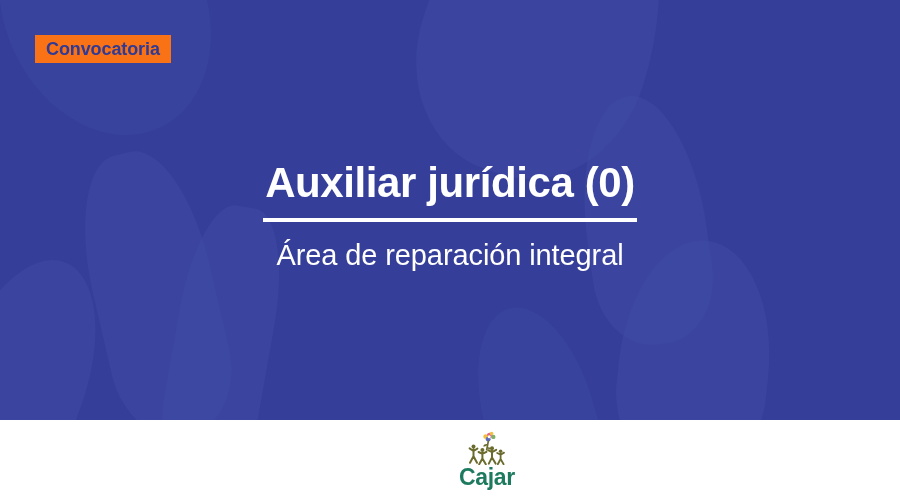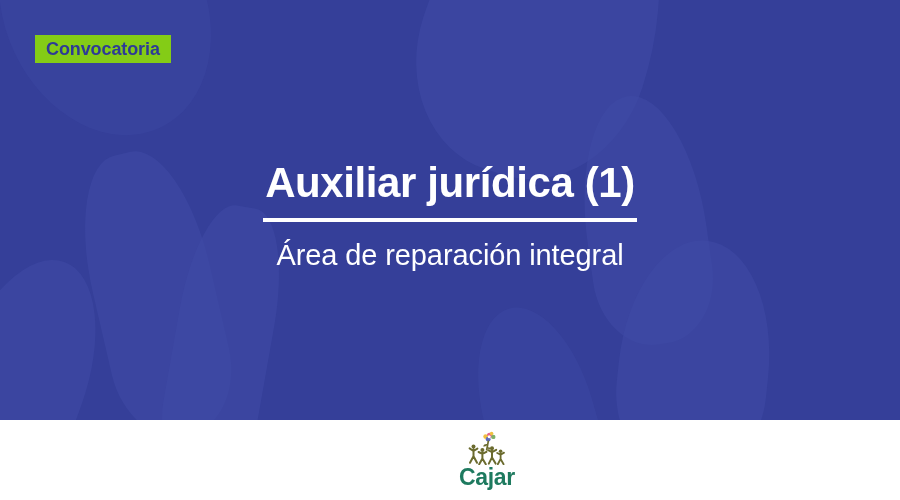--- a/index.html
+++ b/index.html
@@ -90,21 +90,21 @@
 
   
   .badge {
     position: absolute;
     left: 35px;
     top: 35px;
     height: 28px;
     padding: 0 11px;
     display: flex;
     align-items: center;
-    background: #84cc16;
+    background: #f97316;
     color: #2E3A96;
     font-size: 18px;
     font-weight: bold;
     letter-spacing: -0.1px;
     line-height: 1;
     white-space: nowrap;
   }
 
   
   .titles {
@@ -186,21 +186,21 @@
     <div class="wm wm-f"></div>
     <div class="wm wm-a"></div>
     <div class="wm wm-b"></div>
     <div class="wm wm-d"></div>
     <div class="wm wm-e"></div>
     <div class="wm wm-h"></div>
 
     <div class="badge">Convocatoria</div>
 
     <div class="titles">
-      <div class="title">Auxiliar jurídica (1)</div>
+      <div class="title">Auxiliar jurídica (0)</div>
       <div class="title-rule"></div>
       <div class="subtitle">Área de reparación integral</div>
     </div>
   </div>
 
   <div class="footer">
     <span class="logo-mark">
       <svg viewBox="0 0 46 34" width="46" height="34" xmlns="http://www.w3.org/2000/svg">
 
         <circle cx="25.5" cy="4.4" r="2.6" fill="#E5628F"></circle>

